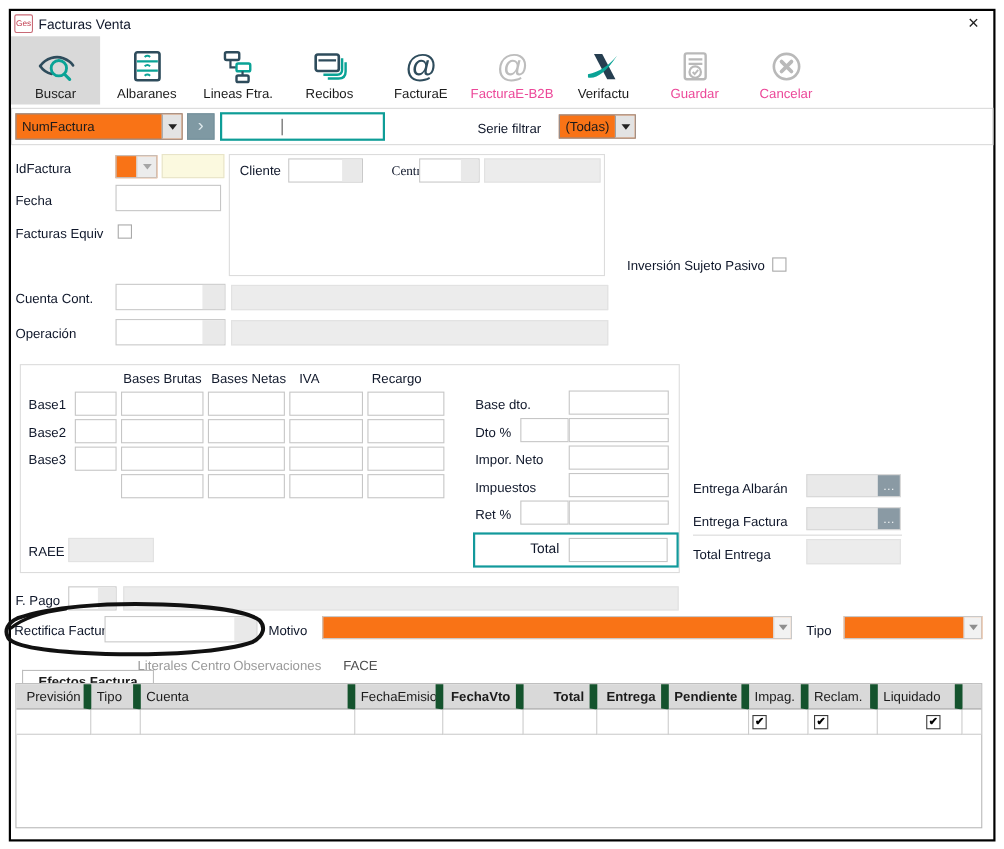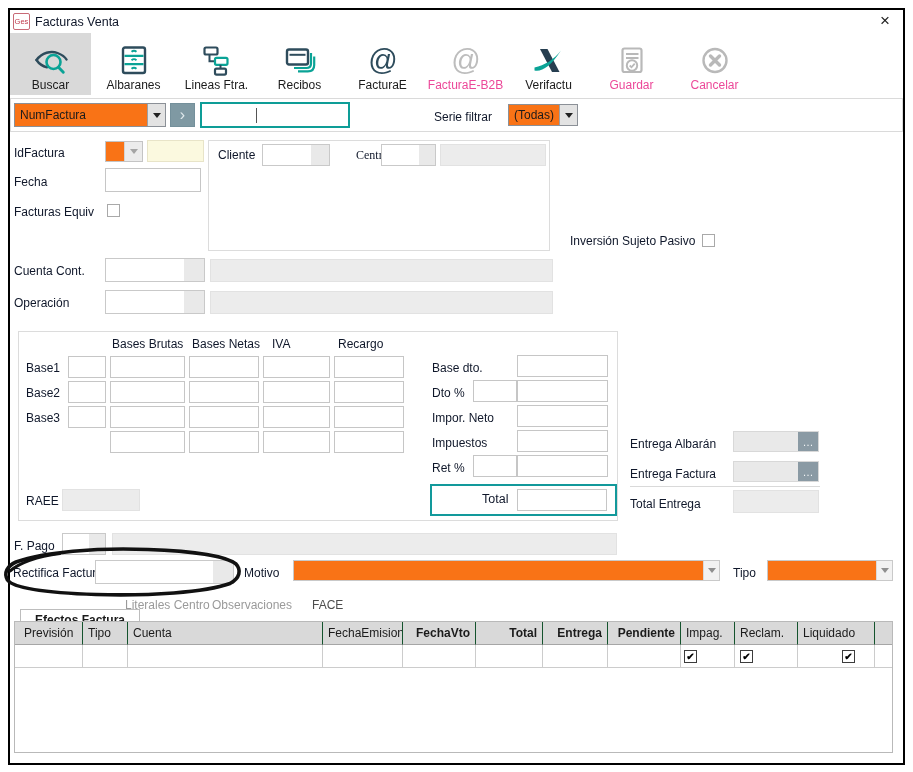--- a/index.html
+++ b/index.html
@@ -45,21 +45,21 @@
   .efield .dots { margin-left:auto; width:20px; background:#8a9aa4; color:#f2f5f6; display:flex;
                   align-items:center; justify-content:center; font-size:11px; }
   
   .totalbox { position:absolute; border:2px solid #12999B; background:#fff; }
   
   .tab-active { position:absolute; background:#fff; border:1px solid #bdbdbd; border-bottom:none;
                 text-align:center; font-weight:bold; font-size:12px; line-height:21px; }
   
   .grid { position:absolute; border:1px solid #b9b9b9; background:#fff; }
   .ghead { display:flex; height:23px; background:#d9d9d9; }
-  .ghead .hc { border-right:1px solid #14532d; border-bottom:1px solid #a6a6a6; line-height:22px;
+  .ghead .hc { border-right:7px solid #14532d; border-bottom:1px solid #a6a6a6; line-height:22px;
                padding:0 5px; font-size:12px; color:#1b1b1b; overflow:hidden; white-space:nowrap; }
   .ghead .fill { flex:1; border-bottom:1px solid #a6a6a6; }
   .grow { display:flex; height:23px; background:#fff; }
   .grow .bc { border-right:1px solid #cccccc; border-bottom:1px solid #cccccc; display:flex; align-items:center; }
   .grow .fill { flex:1; border-bottom:1px solid #cccccc; }
   .ar { text-align:right;font-weight:bold; }
   .gcb { width:13px; height:13px; border:1px solid #3c3c3c; background:#fff; font-size:10px; line-height:11px;
          text-align:center; color:#000; font-weight:bold; }
   .gcb.checked::after { content:"✔"; }
   .titlebadge { position:absolute; width:17px; height:17px; border:1px solid #c86a76; border-radius:2px;

